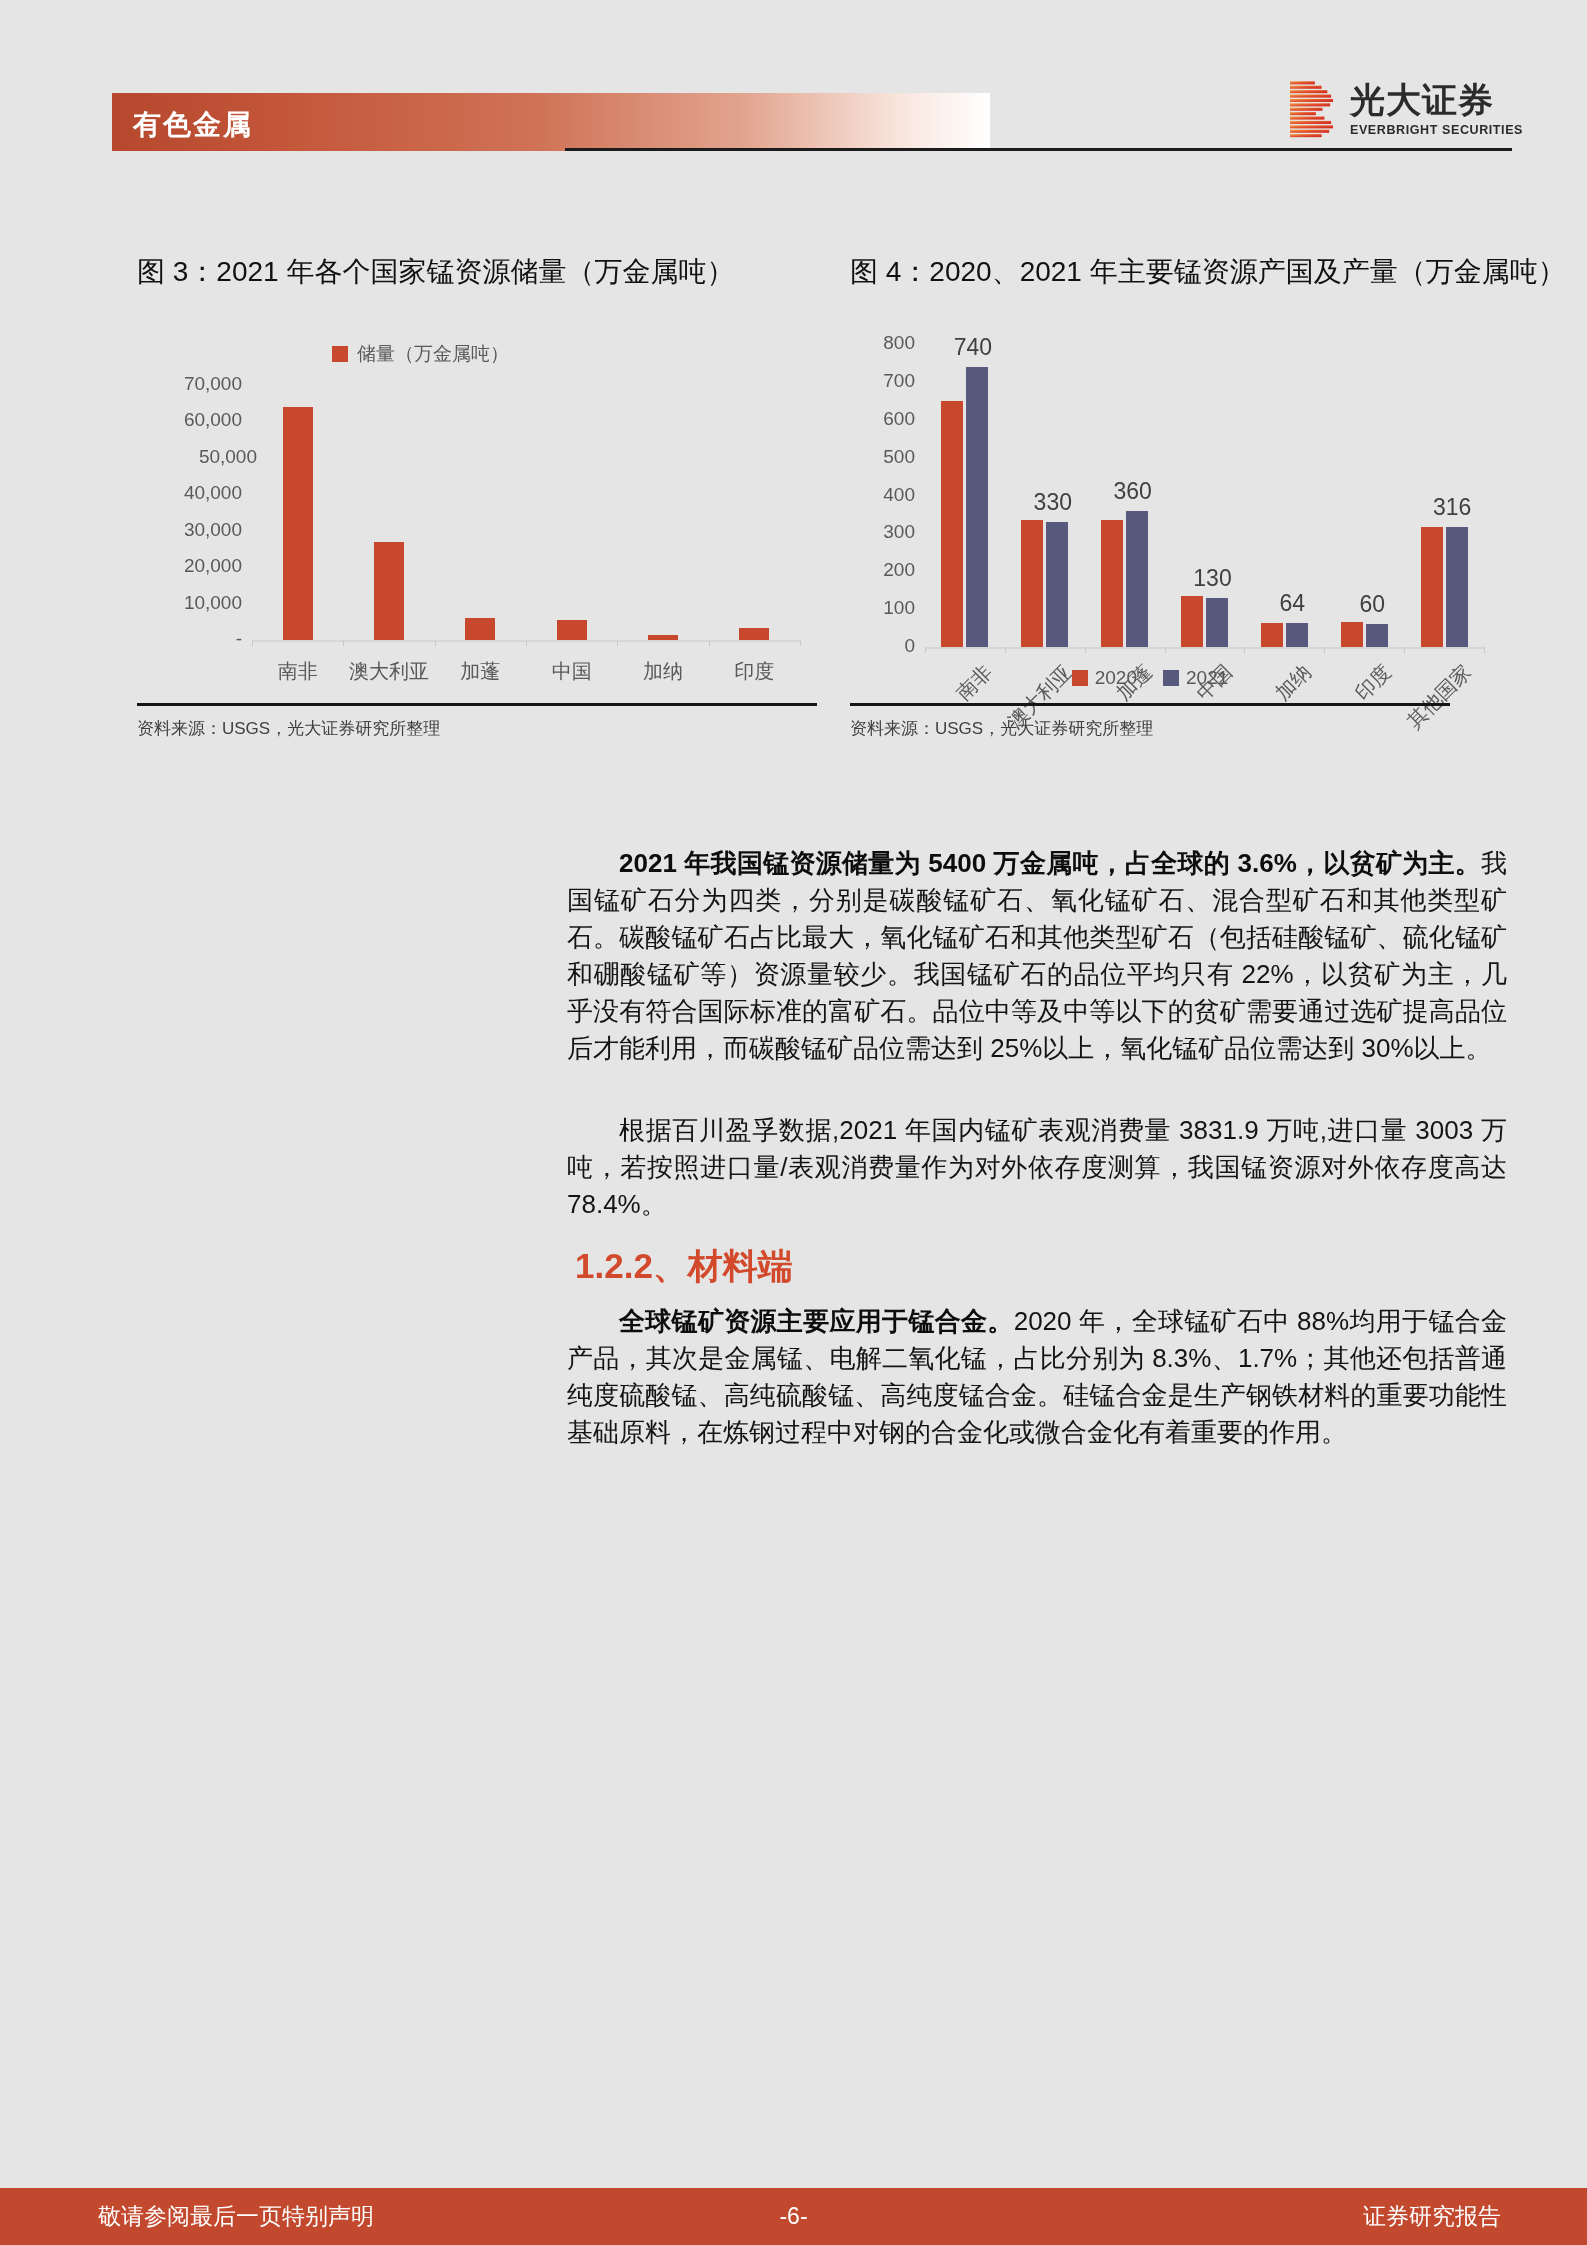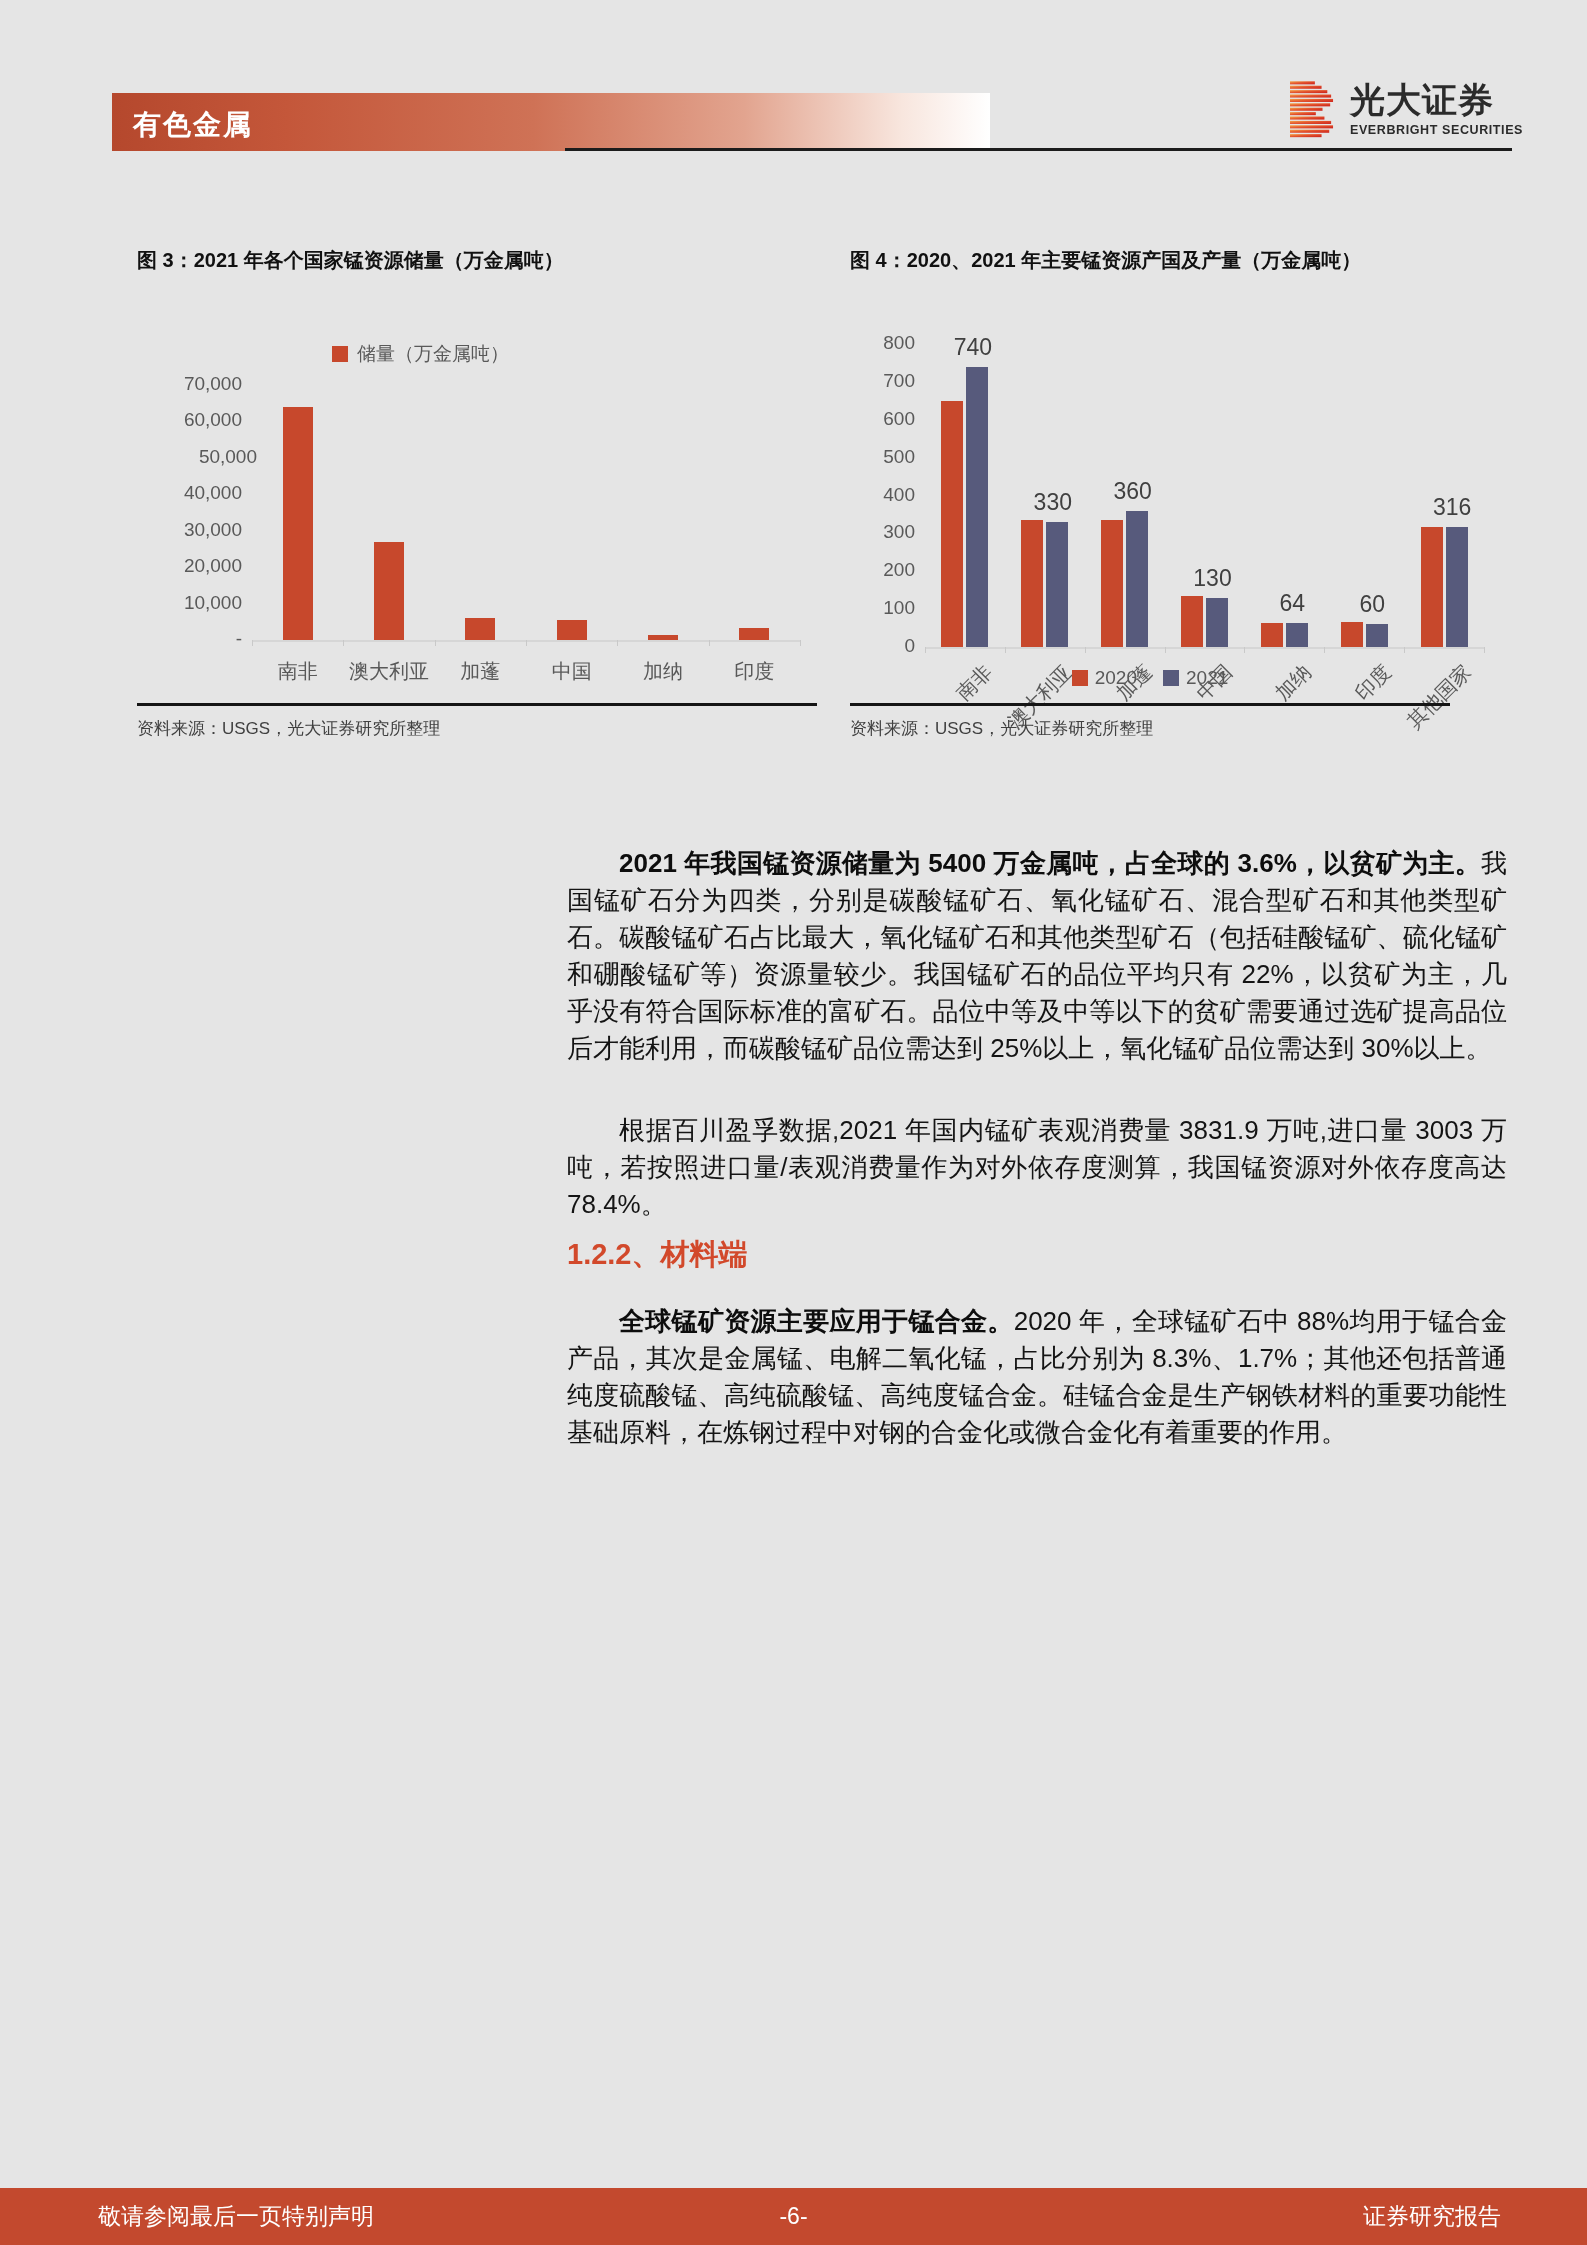--- a/index.html
+++ b/index.html
@@ -14,21 +14,21 @@
   .logo{position:absolute;left:1290px;top:80px;display:flex;align-items:flex-start;}
   .logo-mark{width:44px;height:60px;display:block;}
   .logo-text{margin-left:16px;}
   .logo-cn{font-size:35px;font-weight:800;color:#2b2b2b;letter-spacing:1px;line-height:40px;}
   .logo-en{font-size:12.5px;font-weight:600;color:#2b2b2b;letter-spacing:0.6px;margin-top:3px;}
 
   
   .fig{position:absolute;margin:0;top:237px;height:505px;}
   .fig3{left:137px;width:680px;}
   .fig4{left:850px;width:640px;}
-  .fig-title{position:absolute;top:10px;left:0;font-size:20px;font-weight:bold;color:#111;white-space:nowrap;}
+  .fig-title{position:absolute;top:16px;left:0;font-size:28px;font-weight:normal;color:#111;white-space:nowrap;}
   .chart-layer{position:absolute;inset:0;}
   .legend-top{position:absolute;top:88px;left:195px;display:flex;align-items:center;gap:9px;margin-top:16px;}
   .legend-bottom{position:absolute;top:430px;left:0;width:600px;display:flex;justify-content:center;gap:26px;}
   .legend-item{display:flex;align-items:center;gap:7px;}
   .sw{width:16px;height:16px;display:inline-block;background:var(--accent,#c7482c);}
   .sw.s2{background:var(--s2021,#575a7c);}
   .legend-label{font-size:19px;color:#595959;}
   .fig-rule{position:absolute;top:466px;left:0;height:3px;background:#151515;}
   .fig3 .fig-rule{width:680px;}
   .fig4 .fig-rule{width:600px;}
@@ -42,21 +42,21 @@
   .xlabel{position:absolute;text-align:center;font-size:20px;color:#595959;}
   .xlabel.rot{transform:rotate(-45deg);transform-origin:100% 0;white-space:nowrap;text-align:right;}
   .dlabel{position:absolute;text-align:center;font-size:23px;color:#404040;}
 
   
   .textcol{position:absolute;left:567px;top:845px;width:940px;}
   .para{position:absolute;left:0;width:940px;margin:0;font-size:26px;line-height:37px;
         text-align:justify;text-indent:52px;color:#141414;}
   .p1{top:0;}
   .p2{top:267px;}
-  .subheading{position:absolute;left:0;top:390px;margin:0;font-size:29px;font-weight:bold;color:var(--heading,#d2492b);}
+  .subheading{position:absolute;left:0;top:390px;margin:8px;font-size:35px;font-weight:bold;color:var(--heading,#d2492b);}
   .p3{top:458px;}
   .para b{font-weight:bold;color:#0d0d0d;}
 
   
   .footer{position:absolute;left:0;top:2188px;width:1587px;height:57px;background:var(--footer,#c3492e);
           color:#fff;font-size:23px;line-height:57px;}
   .f-left{position:absolute;left:98px;}
   .f-center{position:absolute;left:0;width:1587px;text-align:center;}
   .f-right{position:absolute;right:86px;text-align:center;}
 </style>

